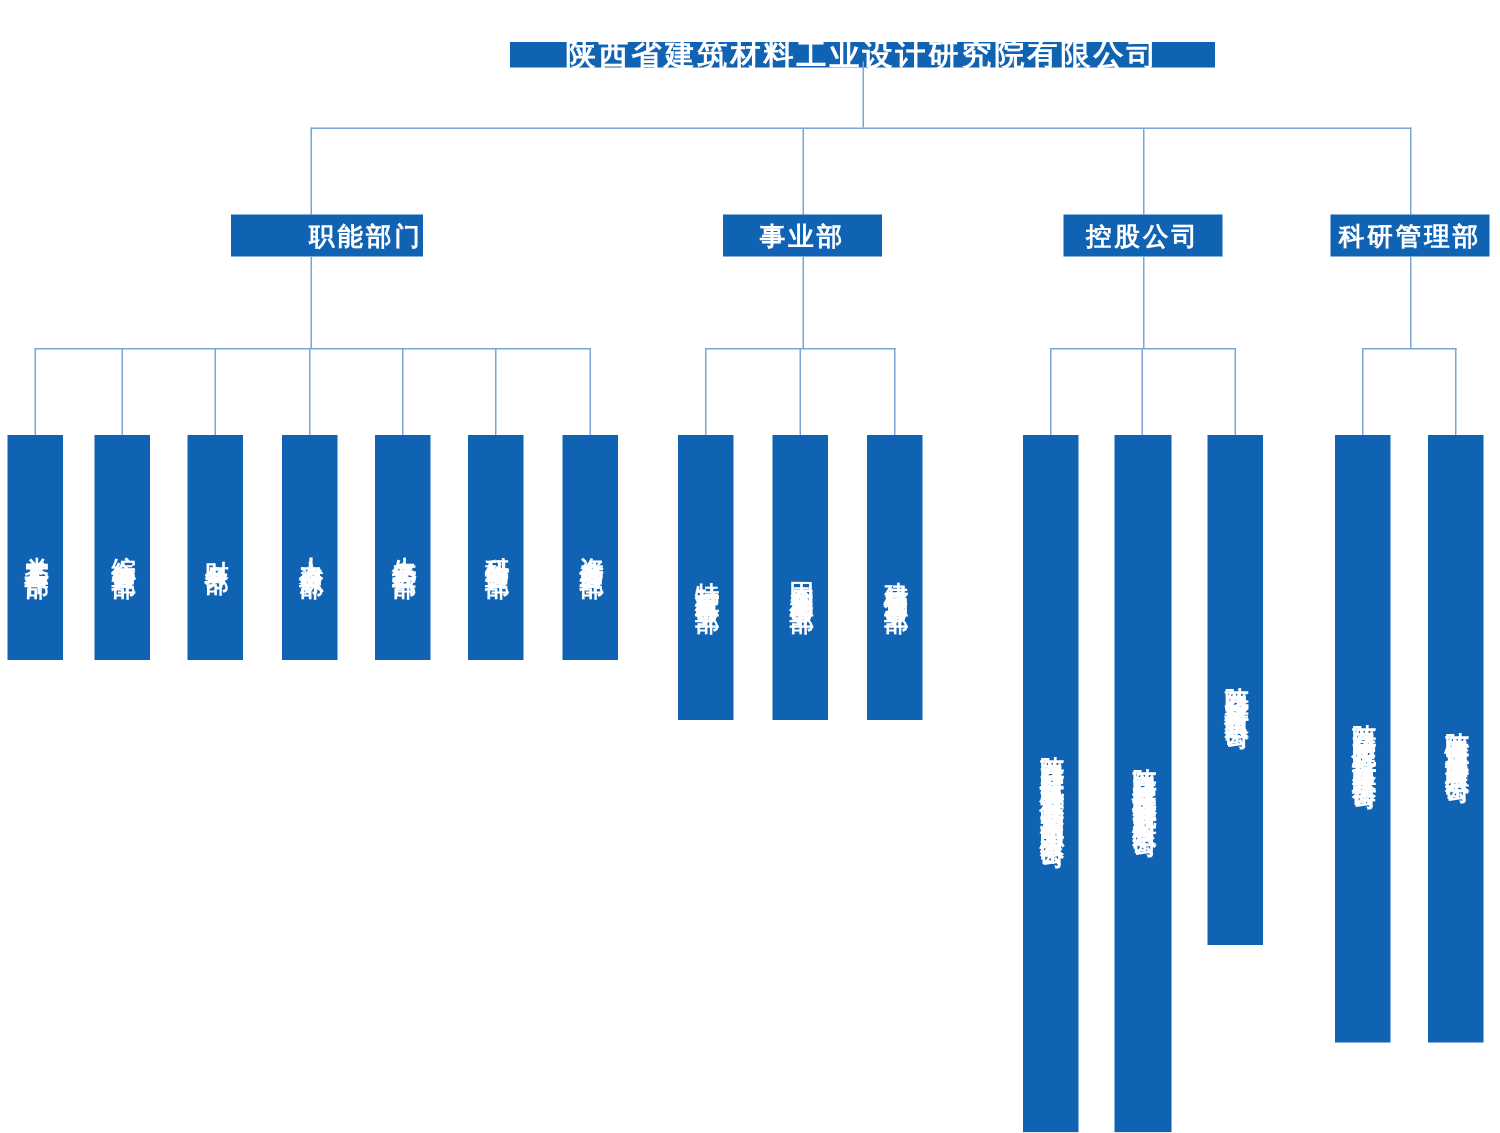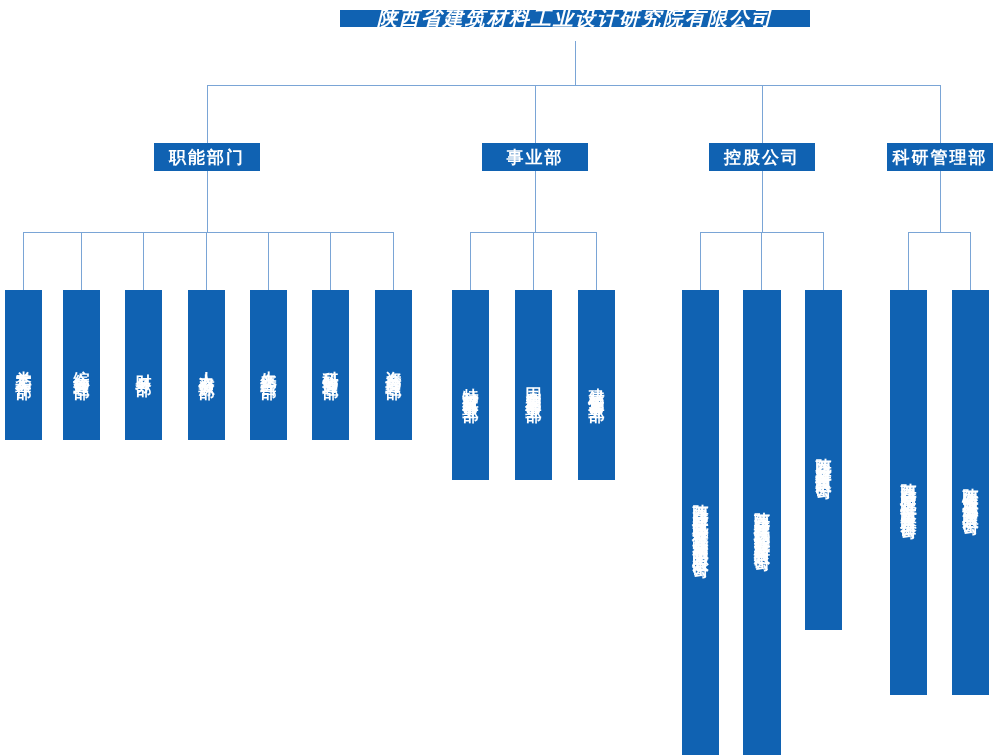--- a/index.html
+++ b/index.html
@@ -47,32 +47,32 @@
     background:var(--line);
   }
   .line.h{ height:1px; }
   .line.v{ width:1px; }
 </style>
 </head>
 <body>
 
 <div id="chart">
 
-  <div class="box root-box" style="left:340px; top:10px; width:470px; height:17px;font-style:italic;">
+  <div class="box root-box" style="left:340px; top:28px; width:470px; height:17px;">
     <span>陕西省建筑材料工业设计研究院有限公司</span>
   </div>
 
   <div class="line v" style="left:575px; top:41px; height:44px;"></div>
   <div class="line h" style="left:207px; top:85px; width:734px;"></div>
   <div class="line v" style="left:207px; top:85px; height:58px;"></div>
   <div class="line v" style="left:535px; top:85px; height:58px;"></div>
   <div class="line v" style="left:762px; top:85px; height:58px;"></div>
   <div class="line v" style="left:940px; top:85px; height:58px;"></div>
 
-  <div class="box l2-box" style="left:154px; top:143px; width:106px; height:28px;">
+  <div class="box l2-box" style="left:154px; top:143px; width:128px; height:28px;justify-content:flex-end;">
     <span>职能部门</span>
   </div>
   <div class="box l2-box" style="left:482px; top:143px; width:106px; height:28px;">
     <span>事业部</span>
   </div>
   <div class="box l2-box" style="left:709px; top:143px; width:106px; height:28px;align-items:center;">
     <span>控股公司</span>
   </div>
   <div class="box l2-box" style="left:887px; top:143px; width:106px; height:28px;">
     <span>科研管理部</span>

